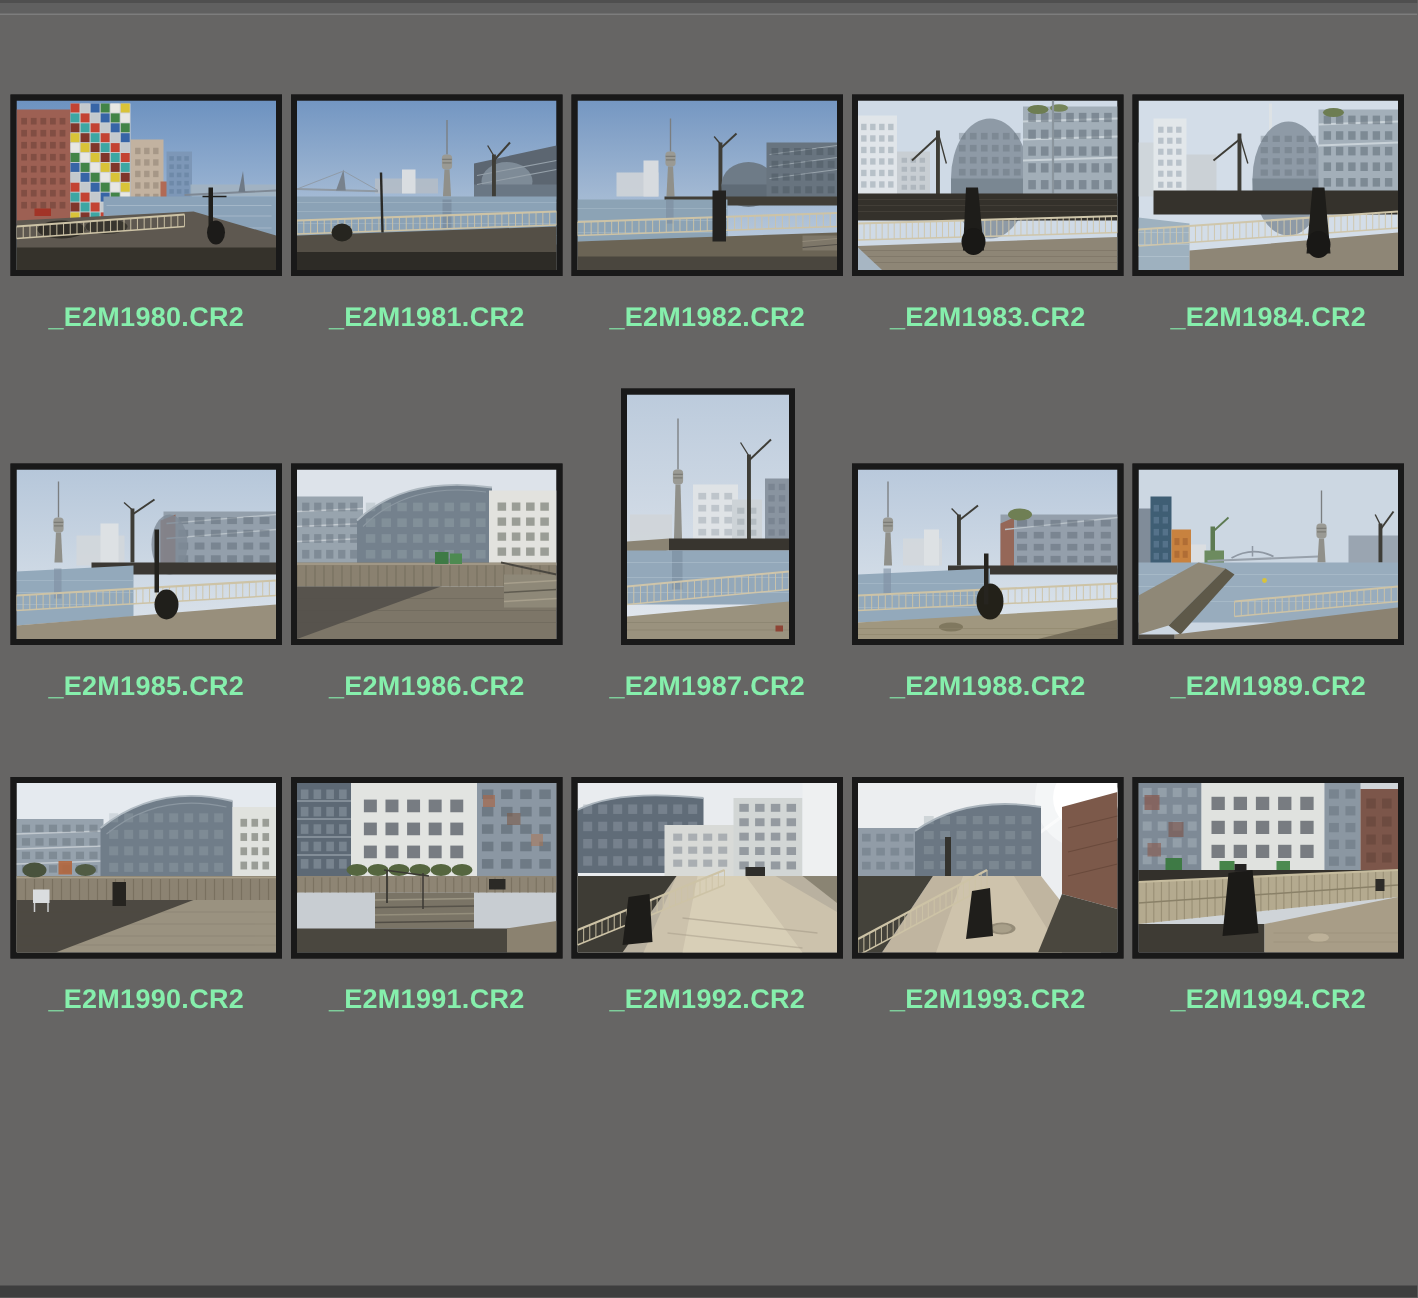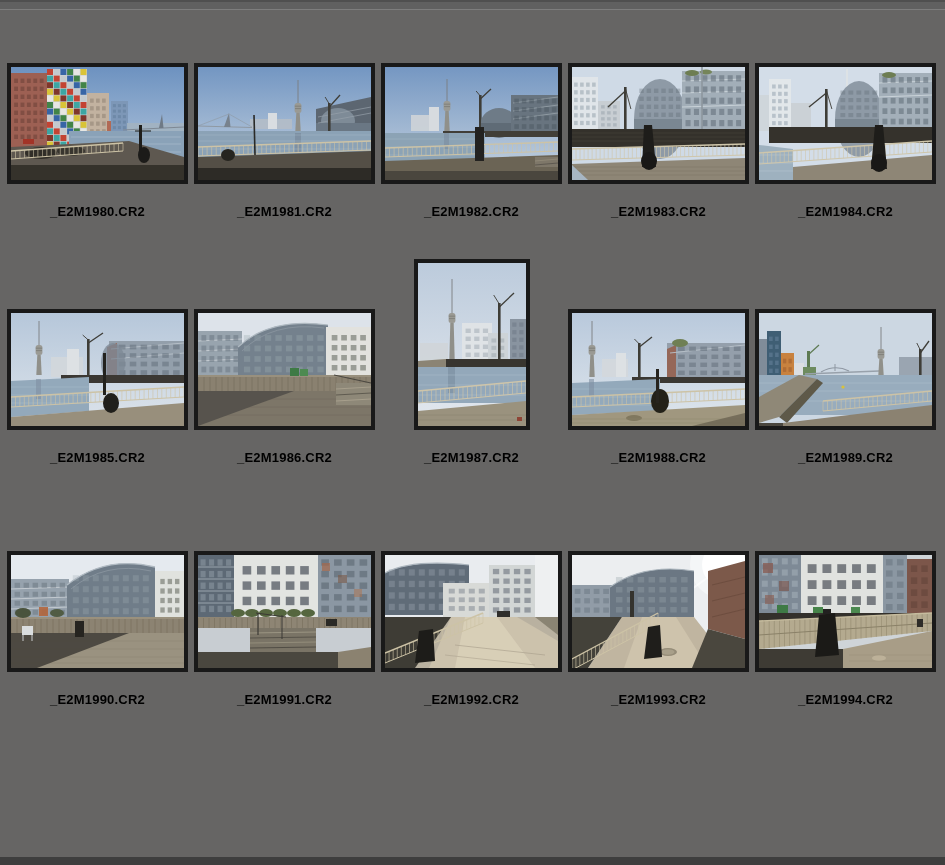--- a/index.html
+++ b/index.html
@@ -6,28 +6,28 @@
   body{
     width:945px;height:865px;position:relative;overflow:hidden;
     background:#666564;
     font-family:"Liberation Sans",sans-serif;
   }
   .top-strip{position:absolute;top:0;left:0;width:945px;height:10px;box-sizing:border-box}
   .bottom-bar{position:absolute;left:0;bottom:0;width:945px;height:8px}
   .row{position:absolute;left:4px;display:flex}
   #row0{top:63px}
   #row1{top:258px}
-  #row2{top:551px}
+  #row2{top:518px}
   .cell{width:187px;display:flex;flex-direction:column;align-items:center}
   .thumb-area{display:flex;align-items:flex-end;justify-content:center}
   .thumb{border:4px solid #191919;background:#222;line-height:0;cursor:pointer}
   .thumb svg{display:block}
   .fname{
     margin-top:20px;height:15px;line-height:15px;
-    color:#000000;font-size:13px;font-weight:700;letter-spacing:.2px;
+    color:#86efac;font-size:18px;font-weight:700;letter-spacing:.2px;
     text-align:left;white-space:nowrap;cursor:default;
   }
 </style>
 </head>
 <body>
 
 <div class="top-strip" id="topStrip" style="background: rgb(96, 96, 96); border-top: 2px solid rgb(79, 79, 79); border-bottom: 1px solid rgb(125, 125, 125);"></div>
 
 <div class="row" id="row0">
     <div class="cell">

